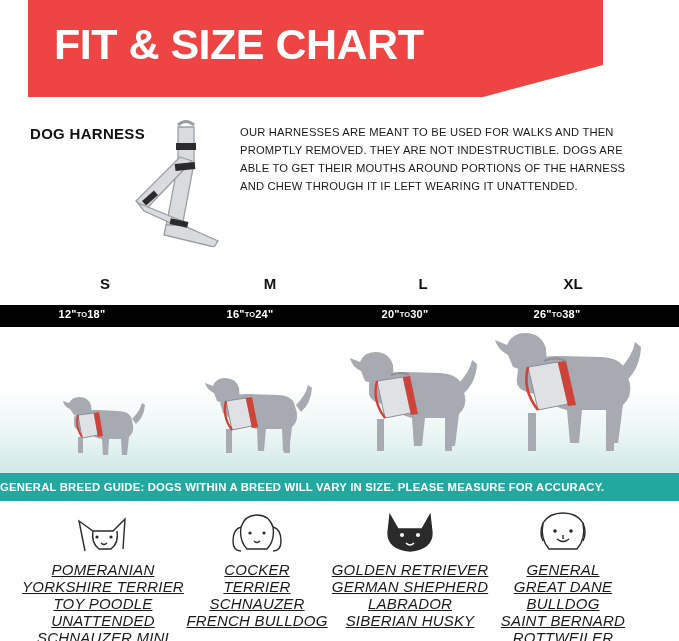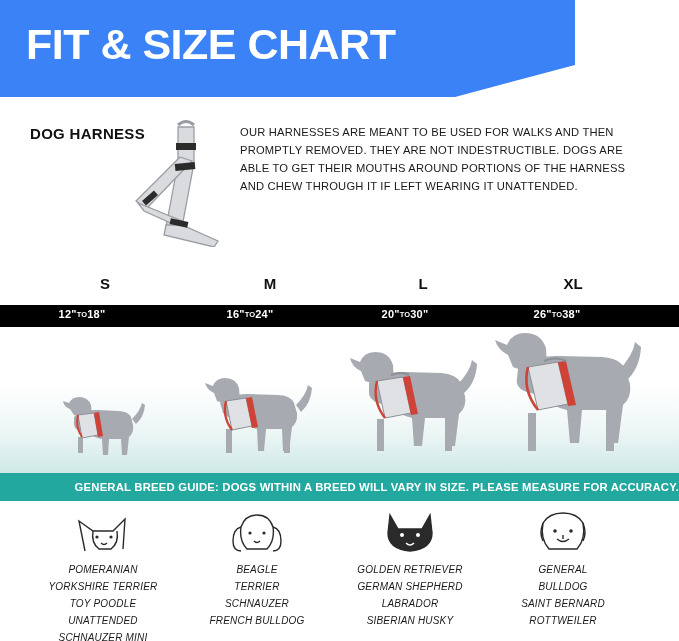--- a/index.html
+++ b/index.html
@@ -15,22 +15,23 @@
     width: 679px;
     height: 641px;
     background: #ffffff;
   }
 
   
   .header {
     position: relative;
     width: 575px;
     height: 97px;
-    background: #3b82f6;
+    background: #ef4444;
     overflow: hidden;
+    margin-left: 28px;
   }
   .header-title {
     position: absolute;
     left: 26px;
     top: 20px;
     font-size: 43px;
     font-weight: bold;
     color: #ffffff;
     letter-spacing: -0.5px;
     font-family: "Liberation Sans", sans-serif;
@@ -135,21 +136,21 @@
   }
 
   
   .teal-bar {
     position: relative;
     width: 679px;
     height: 28px;
     background: #23a8a0;
     display: flex;
     align-items: center;
-    justify-content: flex-end;
+    justify-content: flex-start;
   }
   .teal-bar span {
     color: #ffffff;
     font-size: 11.3px;
     font-weight: bold;
     letter-spacing: 0.2px;
   }
 
   
   .breeds {
@@ -167,25 +168,26 @@
   .breed-icon {
     height: 48px;
     display: flex;
     align-items: flex-end;
     justify-content: center;
   }
   .breed-list {
     margin-top: 6px;
   }
   .breed-list div {
-    font-size: 10px;
+    font-size: 15px;
     font-style: italic;
     color: #1a1a1a;
     line-height: 17px;
     letter-spacing: 0.2px;
+    text-decoration: underline;
   }
 </style>
 </head>
 <body>
 
 <div class="page">
 
   <div class="header">
     <div class="header-title">FIT &amp; SIZE CHART</div>
     <div class="header-wedge"></div>
@@ -347,21 +349,21 @@
         <svg width="72" height="46" viewBox="0 0 72 46" xmlns="http://www.w3.org/2000/svg" stroke="#2a2a2a" fill="none" stroke-width="1.4">
           <path d="M20 18 q-8 2 -8 14 q0 10 8 10"></path>
           <path d="M52 18 q8 2 8 14 q0 10 -8 10"></path>
           <path d="M20 18 q4 -12 16 -12 q12 0 16 12 q2 14 -6 22 l-20 0 q-8 -8 -6 -22"></path>
           <circle cx="29" cy="24" r="1.6" fill="#2a2a2a" stroke="none"></circle>
           <circle cx="43" cy="24" r="1.6" fill="#2a2a2a" stroke="none"></circle>
           <path d="M33 32 q3 3 6 0"></path>
         </svg>
       </div>
       <div class="breed-list">
-        <div>BEAGLE</div>
+        <div>COCKER</div>
         <div>TERRIER</div>
         <div>SCHNAUZER</div>
         <div>FRENCH BULLDOG</div>
       </div>
     </div>
 
     <div class="breed-col" style="left:325px;">
       <div class="breed-icon">
         <svg width="72" height="46" viewBox="0 0 72 46" xmlns="http://www.w3.org/2000/svg" stroke="#2a2a2a" fill="#2a2a2a" stroke-width="1.4">
           <path d="M16 6 L24 20 L48 20 L56 6 L58 24 q0 16 -22 18 q-22 -2 -22 -18 z"></path>
@@ -385,20 +387,21 @@
           <path d="M56 14 q4 10 0 18"></path>
           <path d="M16 14 q6 -10 20 -10 q14 0 20 10 q3 16 -6 26 l-28 0 q-9 -10 -6 -26"></path>
           <circle cx="28" cy="22" r="1.8" fill="#2a2a2a" stroke="none"></circle>
           <circle cx="44" cy="22" r="1.8" fill="#2a2a2a" stroke="none"></circle>
           <path d="M30 30 q6 5 12 0"></path>
           <path d="M36 26 l0 4"></path>
         </svg>
       </div>
       <div class="breed-list">
         <div>GENERAL</div>
+        <div>GREAT DANE</div>
         <div>BULLDOG</div>
         <div>SAINT BERNARD</div>
         <div>ROTTWEILER</div>
       </div>
     </div>
 
   </div>
 </div>
 
 </body></html>

